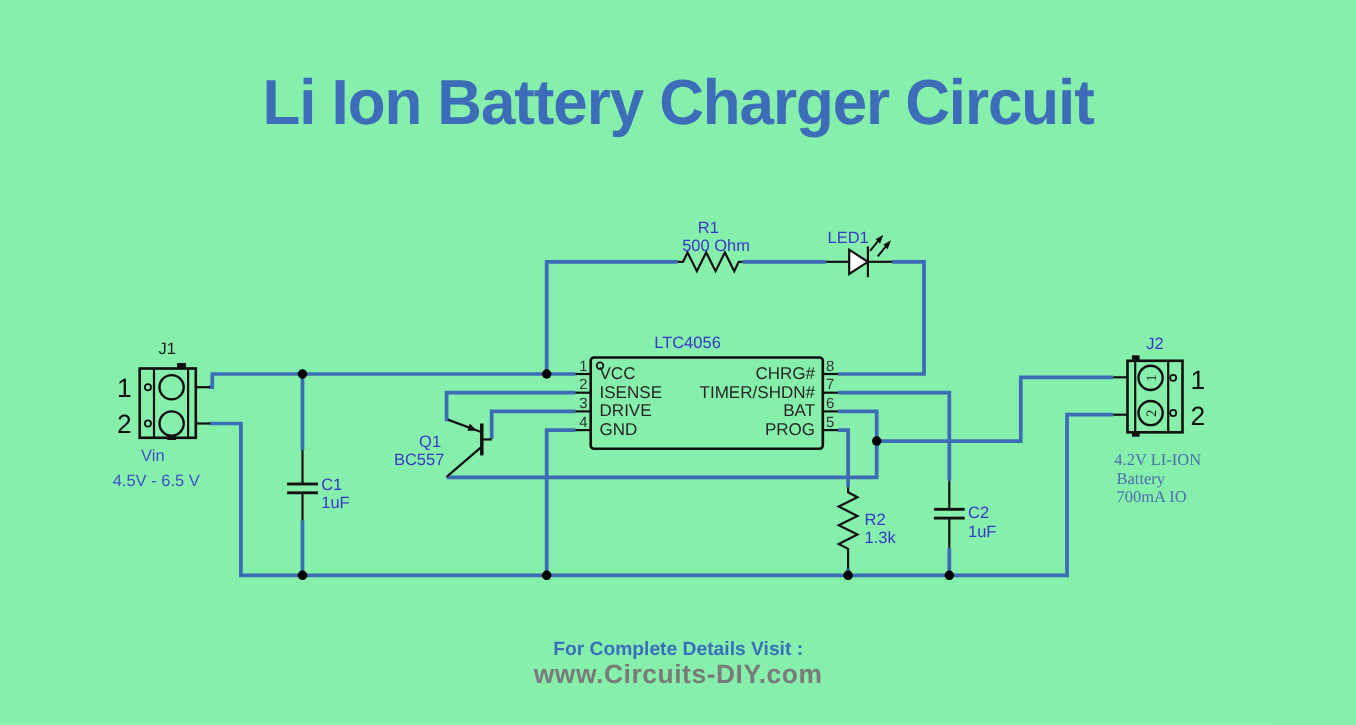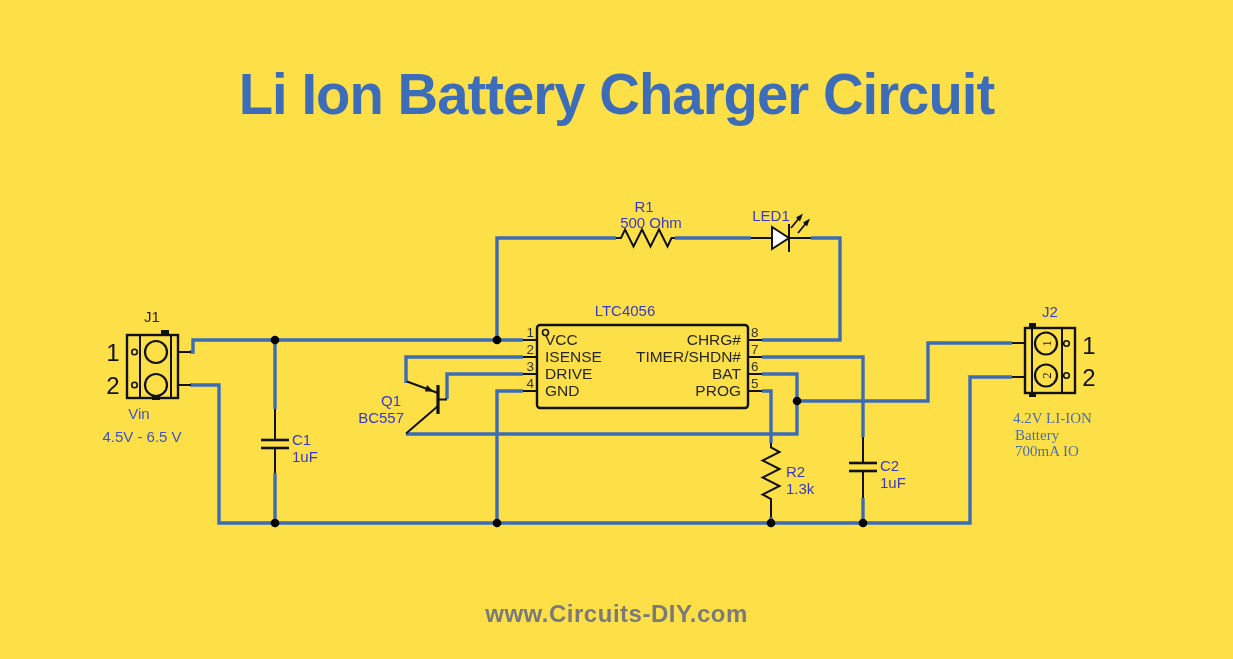--- a/index.html
+++ b/index.html
@@ -1,16 +1,16 @@
 <!DOCTYPE html>
 <html><head>
 <meta charset="utf-8">
 <style>
   html,body{margin:0;padding:0;background:#fff;}
-  #page{position:relative;width:1233px;height:659px;background:#fde047;overflow:hidden;
+  #page{position:relative;width:1233px;height:659px;background:#86efac;overflow:hidden;
         font-family:"Liberation Sans",sans-serif;}
   #title{position:absolute;top:60px;left:0;width:100%;text-align:center;
          font-size:58px;font-weight:bold;letter-spacing:-1px;color:#3d6db8;
          transform:scaleX(0.97);}
   #schem{position:absolute;left:0;top:0;}
   
   text{font-family:"Liberation Sans",sans-serif;}
   .ref{fill:#3838c8;font-size:15px;}
   .pinname{fill:#262626;font-size:15.5px;}
   .pinnum{fill:#333333;font-size:13.5px;}
@@ -190,15 +190,16 @@
       <circle cx="275" cy="340" r="4.3" fill="#000000"></circle>
       <circle cx="497" cy="340" r="4.3" fill="#000000"></circle>
       <circle cx="797" cy="401" r="4.3" fill="#000000"></circle>
       <circle cx="275" cy="523" r="4.3" fill="#000000"></circle>
       <circle cx="497" cy="523" r="4.3" fill="#000000"></circle>
       <circle cx="771" cy="523" r="4.3" fill="#000000"></circle>
       <circle cx="863" cy="523" r="4.3" fill="#000000"></circle>
     </g>
   </svg>
 
+  <div id="footer-visit">For Complete Details Visit :</div>
   <div id="footer-site">www.Circuits-DIY.com</div>
 
 </div>
 
 </body></html>

